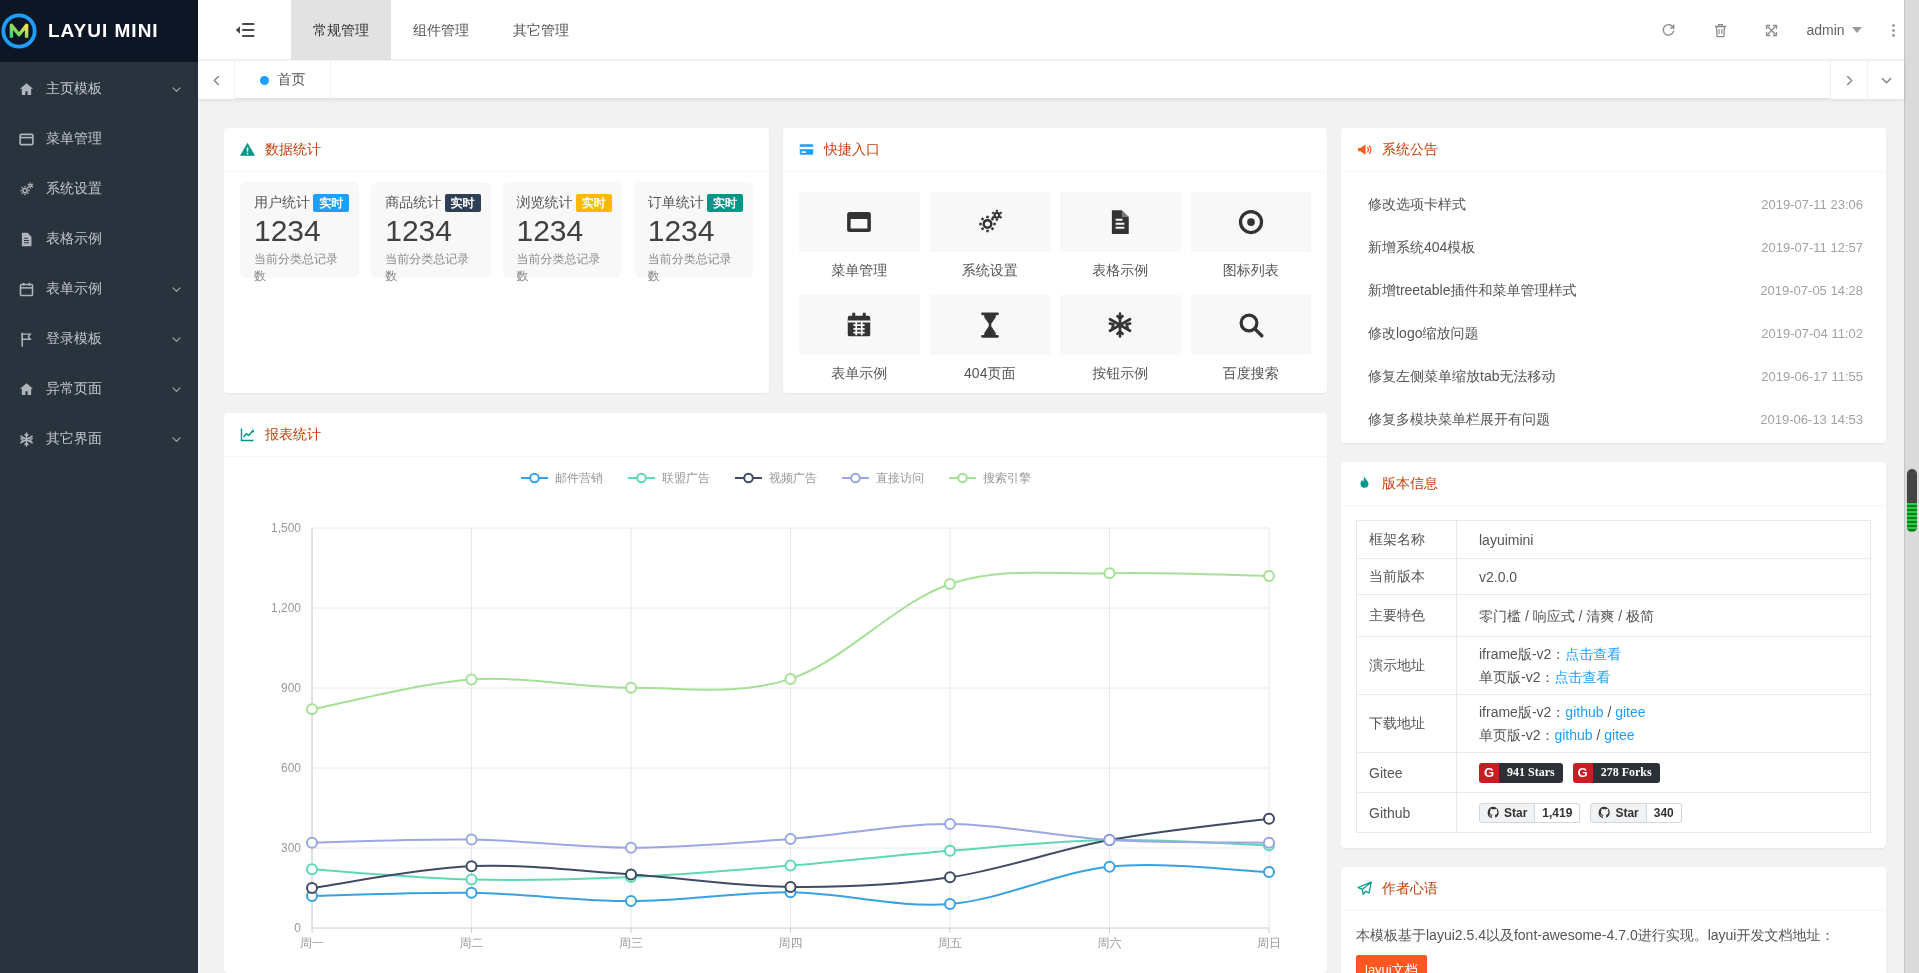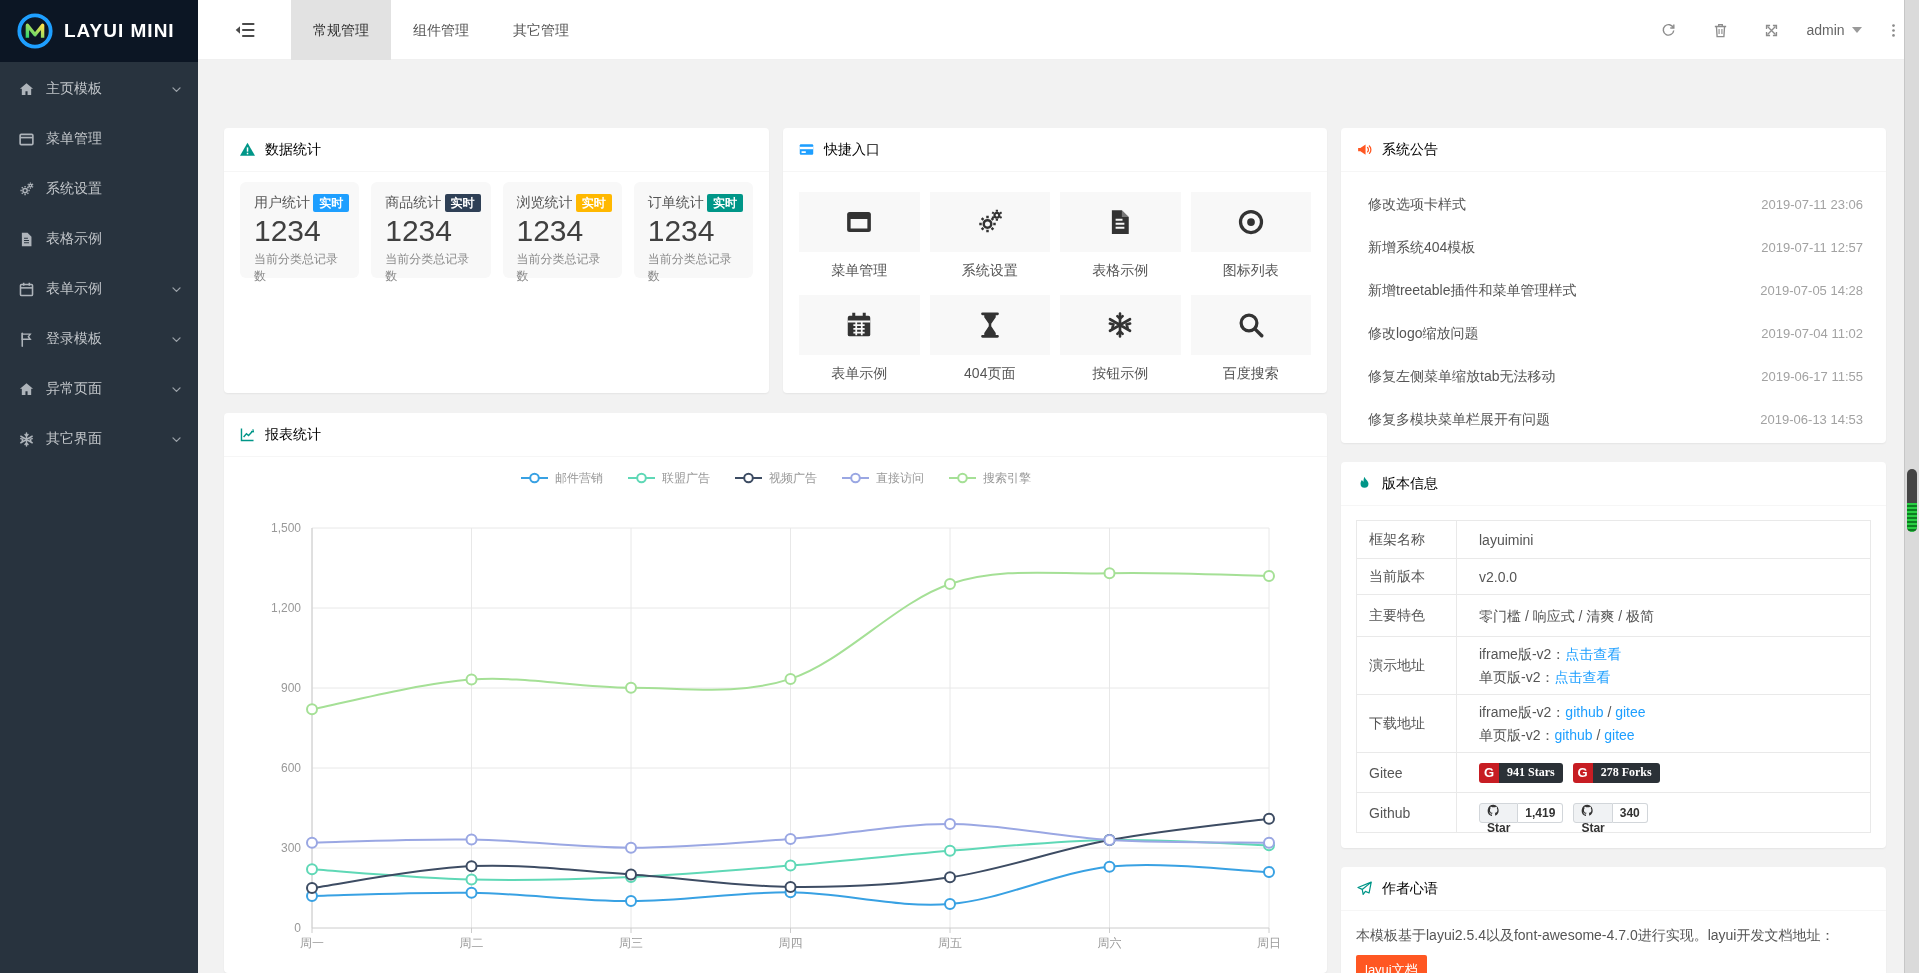--- a/index.html
+++ b/index.html
@@ -3,21 +3,21 @@
 <meta charset="utf-8">
 <style>
   html,body{margin:0;padding:0;background:#e9e9e9;}
   *{box-sizing:border-box;font-family:"Liberation Sans","DejaVu Sans",sans-serif;}
   .page{position:relative;width:1919px;height:973px;background:#f2f2f2;overflow:hidden;}
   svg{display:block;}
   .icon svg{width:100%;height:100%;}
 
   
   .sidebar{position:absolute;left:0;top:0;width:198px;height:973px;background:#28333E;}
-  .logo-bar{height:62px;background:#0c1624;display:flex;align-items:center;padding-left:16px;gap:10px;cursor:pointer;}
+  .logo-bar{height:62px;background:#0c1624;display:flex;align-items:center;gap:10px;cursor:pointer;}
   .logo-mark{width:38px;height:38px;}
   .logo-text{color:#ffffff;font-size:19px;font-weight:bold;letter-spacing:1px;}
   .menu{padding-top:2px;}
   .menu-item{height:50px;display:flex;align-items:center;padding:0 18px;color:#c2c6ca;font-size:14px;cursor:pointer;position:relative;}
   .mi-icon{width:17px;height:17px;margin-right:11px;color:#aeb4ba;flex:none;}
   .mi-chev{position:absolute;right:15px;width:13px;height:13px;color:#9aa1a8;}
 
   
   .topbar{position:absolute;left:198px;top:0;width:1706px;height:60px;background:#fff;border-bottom:1px solid #f0f0f0;}
   .hamburger{position:absolute;left:34px;top:18px;width:25px;height:24px;color:#4a4a4a;cursor:pointer;}
@@ -44,21 +44,21 @@
   .content{position:absolute;left:198px;top:98px;width:1706px;height:875px;background:#f2f2f2;overflow:hidden;}
   .card{position:absolute;background:#fff;border-radius:4px;box-shadow:0 1px 2px rgba(0,0,0,.06);overflow:hidden;}
   #card-stats{left:26px;top:30px;width:545px;height:265px;}
   #card-quick{left:585px;top:30px;width:544px;height:265px;}
   #card-notice{left:1143px;top:30px;width:545px;height:315px;}
   #card-chart{left:26px;top:315px;width:1103px;height:560px;}
   #card-version{left:1143px;top:364px;width:545px;height:386px;}
   #card-author{left:1143px;top:769px;width:545px;height:210px;}
   .card-head{height:44px;display:flex;align-items:center;gap:9px;padding:0 15px;border-bottom:1px solid #f6f6f6;}
   .ch-icon{width:17px;height:17px;}
-  .ch-title{font-size:14px;color:#000000;}
+  .ch-title{font-size:14px;color:#c2410c;}
 
   
   .stats-grid{display:grid;grid-template-columns:1fr 1fr 1fr 1fr;gap:26px 12px;padding:10px 16px 12px;}
   .stat-box{background:#f8f8f8;border-radius:6px;padding:12px 14px;position:relative;height:96px;}
   .sb-label{font-size:14px;color:#555;}
   .sb-value{font-size:30px;color:#404040;margin-top:3px;line-height:32px;}
   .sb-cap{font-size:12px;color:#8a8a8a;margin-top:4px;}
   .sb-badge{position:absolute;right:10px;top:12px;color:#fff;font-size:12px;font-weight:bold;padding:2px 6px;border-radius:2px;line-height:14px;}
 
   
@@ -84,21 +84,21 @@
   .v-row{display:flex;border-bottom:1px solid #e9e9e9;gap:8px;}
   .v-label{width:100px;min-width:100px;padding:0 12px;display:flex;align-items:center;font-size:14px;color:#555;border-right:1px solid #e9e9e9;}
   .v-value{flex:1;padding:6px 14px;display:flex;flex-direction:column;justify-content:center;font-size:14px;color:#555;gap:3px;}
   .v-line{line-height:20px;white-space:nowrap;}
   .link{color:#1E9FFF;cursor:pointer;text-decoration:none;}
   .badges-row{display:flex;align-items:center;}
   .gitee-badge{display:inline-flex;height:20px;border-radius:3px;overflow:hidden;margin-right:10px;cursor:pointer;}
   .gb-g{width:20px;background:#c71d23;color:#fff;display:flex;align-items:center;justify-content:center;font-size:13px;font-weight:bold;}
   .gb-t{background:#2b3137;color:#fff;font-size:12px;font-weight:bold;display:flex;align-items:center;padding:0 8px;font-family:Liberation Serif, serif;}
   .gh-badge{display:inline-flex;height:20px;margin-right:10px;cursor:pointer;font-size:12px;font-weight:bold;color:#333;}
-  .gh-l{display:flex;align-items:flex-start;gap:4px;padding:0 7px;background:#f0f2f4;border:1px solid #d2d6da;border-radius:3px 0 0 3px;flex-direction:column;}
+  .gh-l{display:flex;align-items:center;gap:4px;padding:0 7px;background:#f0f2f4;border:1px solid #d2d6da;border-radius:3px 0 0 3px;}
   .gh-l .icon{width:13px;height:13px;}
   .gh-r{display:flex;align-items:center;padding:0 7px;background:#fff;border:1px solid #d2d6da;border-left:none;border-radius:0 3px 3px 0;}
 
   
   .author-body{padding:12px 15px;font-size:14px;color:#555;line-height:24px;}
   .doc-badge{display:inline-block;background:#FF5722;color:#fff;font-size:13px;padding:3px 9px;border-radius:2px;margin-top:8px;cursor:pointer;}
 
   
   .scrollbar{position:absolute;left:1904px;top:0;width:15px;height:973px;background:#dadada;border-left:1px solid #c6c6c6;}
   .sb-thumb{position:absolute;left:2px;top:469px;width:10px;height:63px;border-radius:5px;overflow:hidden;background:#454545;cursor:pointer;}
@@ -278,20 +278,47 @@
         <span class="icon" id="i-dots">
           <svg viewBox="0 0 24 24" fill="currentColor">
             <circle cx="12" cy="5" r="1.9"></circle>
             <circle cx="12" cy="12" r="1.9"></circle>
             <circle cx="12" cy="19" r="1.9"></circle>
           </svg>
         </span>
       </span>
   </header>
 
+  <div class="tabbar">
+    <div class="tab-btn" id="tab-prev">
+        <span class="icon" id="i-chevl">
+          <svg viewBox="0 0 24 24" fill="none" stroke="currentColor" stroke-width="2.4" stroke-linecap="round" stroke-linejoin="round">
+            <path d="M15 5.5 8.5 12 15 18.5"></path>
+          </svg>
+        </span>
+      </div>
+    <div class="page-tab">
+      <span class="dot"></span>
+      <span>首页</span>
+    </div>
+    <div class="tab-btn" id="tab-next">
+        <span class="icon" id="i-chevr">
+          <svg viewBox="0 0 24 24" fill="none" stroke="currentColor" stroke-width="2.4" stroke-linecap="round" stroke-linejoin="round">
+            <path d="M9 5.5 15.5 12 9 18.5"></path>
+          </svg>
+        </span>
+      </div>
+    <div class="tab-btn" id="tab-menu">
+        <span class="icon" id="i-chevd">
+          <svg viewBox="0 0 24 24" fill="none" stroke="currentColor" stroke-width="2.4" stroke-linecap="round" stroke-linejoin="round">
+            <path d="M5.5 9 12 15.5 18.5 9"></path>
+          </svg>
+        </span>
+      </div>
+  </div>
 
   <main class="content">
 
     <section class="card" id="card-stats">
       <div class="card-head">
         <span class="ch-icon icon" id="i-warn">
             <svg viewBox="0 0 24 24">
               <path d="M12 2.4 22.6 20.8H1.4z" fill="#009688"></path>
               <rect x="11" y="9" width="2.1" height="6" fill="#fff"></rect>
               <rect x="11" y="16.6" width="2.1" height="2.2" fill="#fff"></rect>

